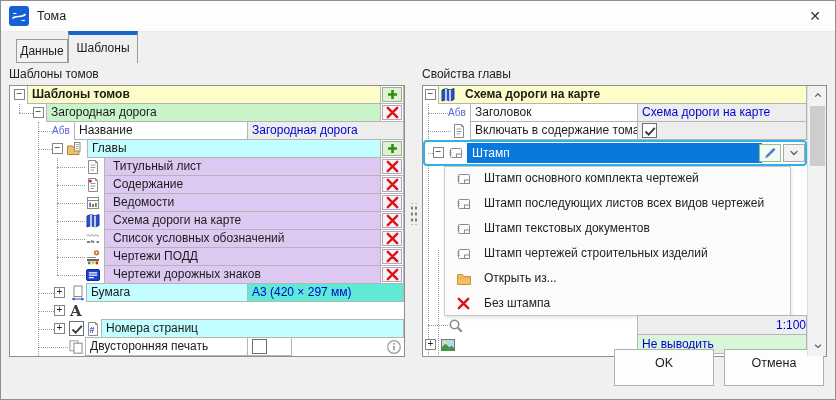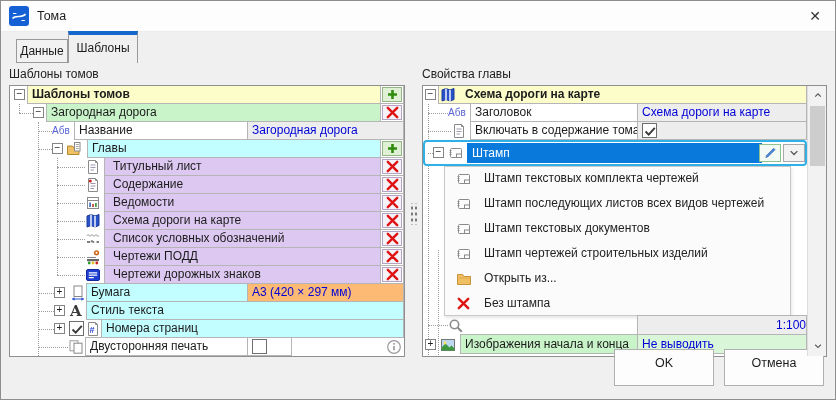--- a/index.html
+++ b/index.html
@@ -14,21 +14,21 @@
   .tab-active{left:67px;top:30px;width:70px;height:32px;line-height:26px;background:#f0f0f0;border-bottom:none;border-top:4px solid #1467cb;z-index:2;}
   .panel-label{position:absolute;top:66px;color:#222;}
   .panel{position:absolute;top:84px;height:272px;background:#ffffff;border:1px solid #8f8f8f;box-sizing:border-box;overflow:hidden;}
   #leftPanel{left:8px;width:396px;}
   #rightPanel{left:421px;width:405px;}
   .trow{position:absolute;left:0;}
   .cell{position:absolute;top:-1px;box-sizing:border-box;border:1px solid #b5b5b5;overflow:hidden;white-space:nowrap;padding-left:4px;}
   .bold{font-weight:bold;}
   .bg-yellow{background:#fdfdca;} .bg-green{background:#c9f3c9;} .bg-cyan{background:#c2fdff;}
   .bg-purple{background:#dcc8f1;padding-left:8px;} .bg-white{background:#ffffff;}
-  .vbg-gray{background:#ededed;} .vbg-cyanlight{background:#fdba74;} .vbg-greenlight{background:#d9f6d9;} .vbg-white{background:#ffffff;}
+  .vbg-gray{background:#ededed;} .vbg-cyanlight{background:#5eead4;} .vbg-greenlight{background:#d9f6d9;} .vbg-white{background:#ffffff;}
   .vtext{color:#0000d6;}
   .acell{padding:0;background:#fff;}
   .abtn{position:absolute;left:1px;top:1px;right:1px;bottom:1px;display:flex;align-items:center;justify-content:center;box-sizing:border-box;border:1px solid #a9a9a9;}
   .abtn.add{background:#e0f0d4;border-color:#94b584;}
   .abtn.del{background:#f6f3f8;border-color:#b4a3c4;}
   .expander{position:absolute;width:11px;height:11px;box-sizing:border-box;border:1px solid #848484;background:#fff;
     font-size:10px;line-height:8px;text-align:center;color:#222;z-index:3;}
   .cb{position:absolute;width:15px;height:15px;box-sizing:border-box;border:1px solid #6e6e6e;background:#fff;z-index:3;}
   .cb svg{position:absolute;left:-1px;top:-1px;}
   .icn{position:absolute;width:22px;height:16px;z-index:3;}
@@ -278,21 +278,20 @@
           <svg width="16" height="16" viewBox="0 0 16 16">
             <rect x="4" y="1" width="8" height="10.5" fill="#fff" stroke="#888"></rect>
             <path d="M2.2 14h11.6" stroke="#2a52cc"></path>
             <path d="M2 14l2.6-1.7v3.4zM14 14l-2.6-1.7v3.4z" fill="#2a52cc"></path>
           </svg>
         </div>
         <div class="cell vbg-cyanlight vtext" style="left: 237px; width: 157px; height: 19px; line-height: 17px;">А3 (420 × 297 мм)</div>
       </div>
       <div class="trow" style="top: 216px; height: 18px; width: 394px;">
         <div class="conn" style="left: 28px; width: 16px; top: 9px;"></div>
-        <div class="cell bg-cyan" style="left: 76px; width: 318px; height: 19px; line-height: 17px;">Стиль текста</div>
         <div class="expander" style="left: 44px; top: 3px;">+</div>
         <div class="icn" style="left: 18px;"></div>
         <div class="icn" style="left: 60px; top: 1px;">
           <span style="font-family:'DejaVu Serif',serif;font-weight:bold;font-size:15px;line-height:16px;color:#3a3a3a;display:block">A</span>
         </div>
       </div>
       <div class="trow" style="top: 234px; height: 18px; width: 394px;">
         <div class="conn" style="left: 28px; width: 16px; top: 9px;"></div>
         <div class="cell bg-cyan" style="left: 91px; width: 303px; height: 19px; line-height: 17px;">Номера страниц</div>
         <div class="expander" style="left: 44px; top: 3px;">+</div>
@@ -414,21 +413,21 @@
       </div>
       <div class="listbox" style="top: 80px; height: 150px;"></div>
       <div class="trow" style="top: 80px; height: 25px; width: 384px;">
         <div class="icn" style="left: 33px; top: 4.5px;">
           <svg width="16" height="16" viewBox="0 0 16 16">
             <rect x="2.5" y="3.5" width="11" height="9" rx="1" fill="#fdfdfd" stroke="#8a8a8a"></rect>
             <path d="M1.5 5.5h2M1.5 7.5h2M1.5 9.5h2" stroke="#8a8a8a"></path>
             <rect x="8.5" y="9" width="5" height="3.5" fill="none" stroke="#8a8a8a"></rect>
           </svg>
         </div>
-        <div class="ltxt" style="left: 61px; line-height: 25px;">Штамп текстовых комплекта чертежей</div>
+        <div class="ltxt" style="left: 61px; line-height: 25px;">Штамп основного комплекта чертежей</div>
       </div>
       <div class="trow" style="top: 105px; height: 25px; width: 384px;">
         <div class="icn" style="left: 33px; top: 4.5px;">
           <svg width="16" height="16" viewBox="0 0 16 16">
             <rect x="2.5" y="3.5" width="11" height="9" rx="1" fill="#fdfdfd" stroke="#8a8a8a"></rect>
             <path d="M1.5 5.5h2M1.5 7.5h2M1.5 9.5h2" stroke="#8a8a8a"></path>
             <rect x="8.5" y="9" width="5" height="3.5" fill="none" stroke="#8a8a8a"></rect>
           </svg>
         </div>
         <div class="ltxt" style="left: 61px; line-height: 25px;">Штамп последующих листов всех видов чертежей</div>
@@ -475,21 +474,20 @@
         <div class="icn" style="left: 19px;"></div>
         <div class="icn" style="left: 25px; top: 1.5px;">
           <svg width="16" height="16" viewBox="0 0 16 16">
             <circle cx="6.5" cy="6.5" r="4.2" fill="none" stroke="#8a8a8a" stroke-width="1.6"></circle>
             <path d="M9.8 9.8l4 4" stroke="#8a8a8a" stroke-width="2"></path>
           </svg>
         </div>
         <div class="cell vbg-gray vtext" style="left: 214px; width: 170px; height: 20px; line-height: 18px; text-align: right;">1:100</div>
       </div>
       <div class="trow" style="top: 249px; height: 19px; width: 384px;">
-        <div class="cell bg-green" style="left: 37px; width: 178px; height: 20px; line-height: 18px;">Изображения начала и конца</div>
         <div class="expander" style="left: 2px; top: 4px;">+</div>
         <div class="icn" style="left: 19px;"></div>
         <div class="icn" style="left: 17px; top: 1.5px;">
           <svg width="16" height="16" viewBox="0 0 16 16">
             <rect x="1.5" y="2.5" width="13" height="11" fill="#bcd8f0" stroke="#777"></rect>
             <path d="M1.5 13.5v-3l4-4 4 4 2-2 3 3v2z" fill="#3f9840"></path>
             <circle cx="5" cy="6" r="1.4" fill="#f8e060"></circle>
           </svg>
         </div>
         <div class="cell vbg-greenlight vtext" style="left: 214px; width: 170px; height: 20px; line-height: 18px;">Не выводить</div>

